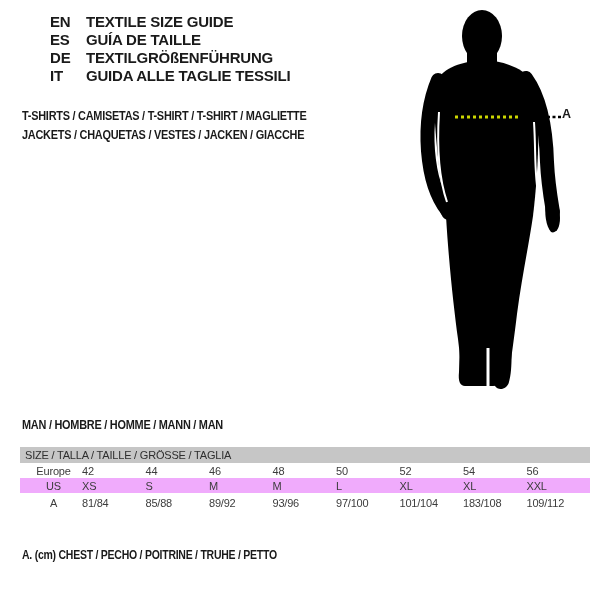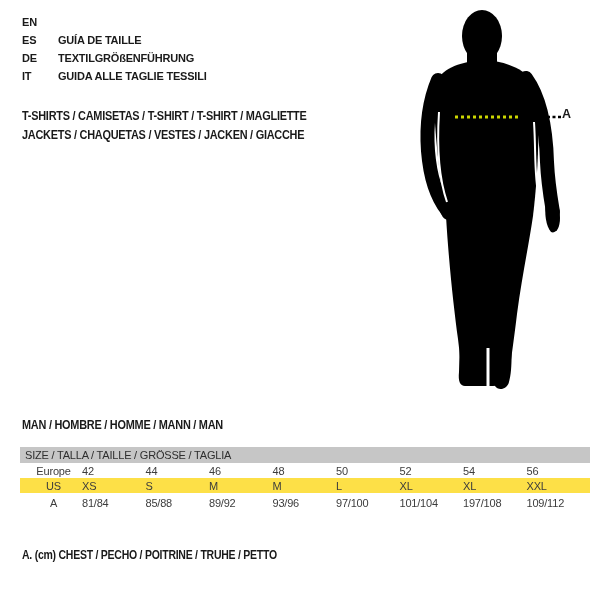--- a/index.html
+++ b/index.html
@@ -2,54 +2,55 @@
 <html><head>
 <meta charset="utf-8">
 <style>
   html,body{margin:0;padding:0;background:#fff;}
   .canvas{
     position:relative;width:600px;height:600px;background:#fff;overflow:hidden;
     font-family:"Liberation Sans","DejaVu Sans",sans-serif;color:#1a1a1a;
   }
   
   .lang-block{position:absolute;left:22px;top:13px;}
-  .lang-row{display:flex;line-height:18px;font-size:11px;font-weight:700;letter-spacing:-0.2px;}
+  .lang-row{display:flex;line-height:18px;font-size:15px;font-weight:700;letter-spacing:-0.2px;margin-left:28px;}
   .lang-code{width:36px;flex:0 0 36px;}
   
   .categories{position:absolute;left:22px;top:106px;}
   .category-line{font-size:13px;font-weight:700;line-height:19px;letter-spacing:-0.3px;
     transform:scaleX(0.84);transform-origin:left center;white-space:nowrap;}
   
   .figure-wrap{position:absolute;left:405px;top:4px;width:180px;height:386px;margin:0;}
   .measure-a{position:absolute;left:562px;top:107px;font-size:12.5px;font-weight:600;}
   
   .section-title{position:absolute;left:22px;top:417px;margin:0;font-size:13px;font-weight:700;
     letter-spacing:-0.3px;transform:scaleX(0.84);transform-origin:left center;white-space:nowrap;}
   
   .size-table{position:absolute;left:20px;top:447px;width:570px;border-collapse:collapse;
     font-size:11px;color:#3c3c3c;letter-spacing:-0.2px;table-layout:fixed;}
   .size-table th{background:#c6c6c6;color:#2e2e2e;font-weight:400;text-align:left;
     padding:2px 0 2px 5px;font-size:11px;height:12px;}
   .size-table td{text-align:left;padding:1px 0;height:13px;}
   .size-table td.lbl{text-align:center;padding-left:5px;}
   .row-a td{padding-top:3px;padding-bottom:2px;}
   .row-white{background:#ffffff;}
-  .row-gray{background:#fde047;}
+  .row-gray{background:#f0abfc;}
   
   .footnote{position:absolute;left:22px;top:548px;margin:0;font-size:12.5px;font-weight:700;
     letter-spacing:-0.3px;transform:scaleX(0.84);transform-origin:left center;white-space:nowrap;}
 </style>
 </head>
 <body>
 
 <div class="canvas">
 
   <section class="lang-block">
     <div class="lang-row">
       <span class="lang-code">EN</span>
+      <span class="lang-label">TEXTILE SIZE GUIDE</span>
     </div>
     <div class="lang-row">
       <span class="lang-code">ES</span>
       <span class="lang-label">GUÍA DE TAILLE</span>
     </div>
     <div class="lang-row">
       <span class="lang-code">DE</span>
       <span class="lang-label">TEXTILGRÖßENFÜHRUNG</span>
     </div>
     <div class="lang-row">
@@ -145,21 +146,21 @@
         <td>XXL</td>
       </tr>
       <tr class="row-white row-a">
         <td class="lbl">A</td>
         <td>81/84</td>
         <td>85/88</td>
         <td>89/92</td>
         <td>93/96</td>
         <td>97/100</td>
         <td>101/104</td>
-        <td>197/108</td>
+        <td>183/108</td>
         <td>109/112</td>
       </tr>
     </tbody>
   </table>
 
   <p class="footnote">A. (cm) CHEST / PECHO / POITRINE / TRUHE / PETTO</p>
 
 </div>
 
 </body></html>

